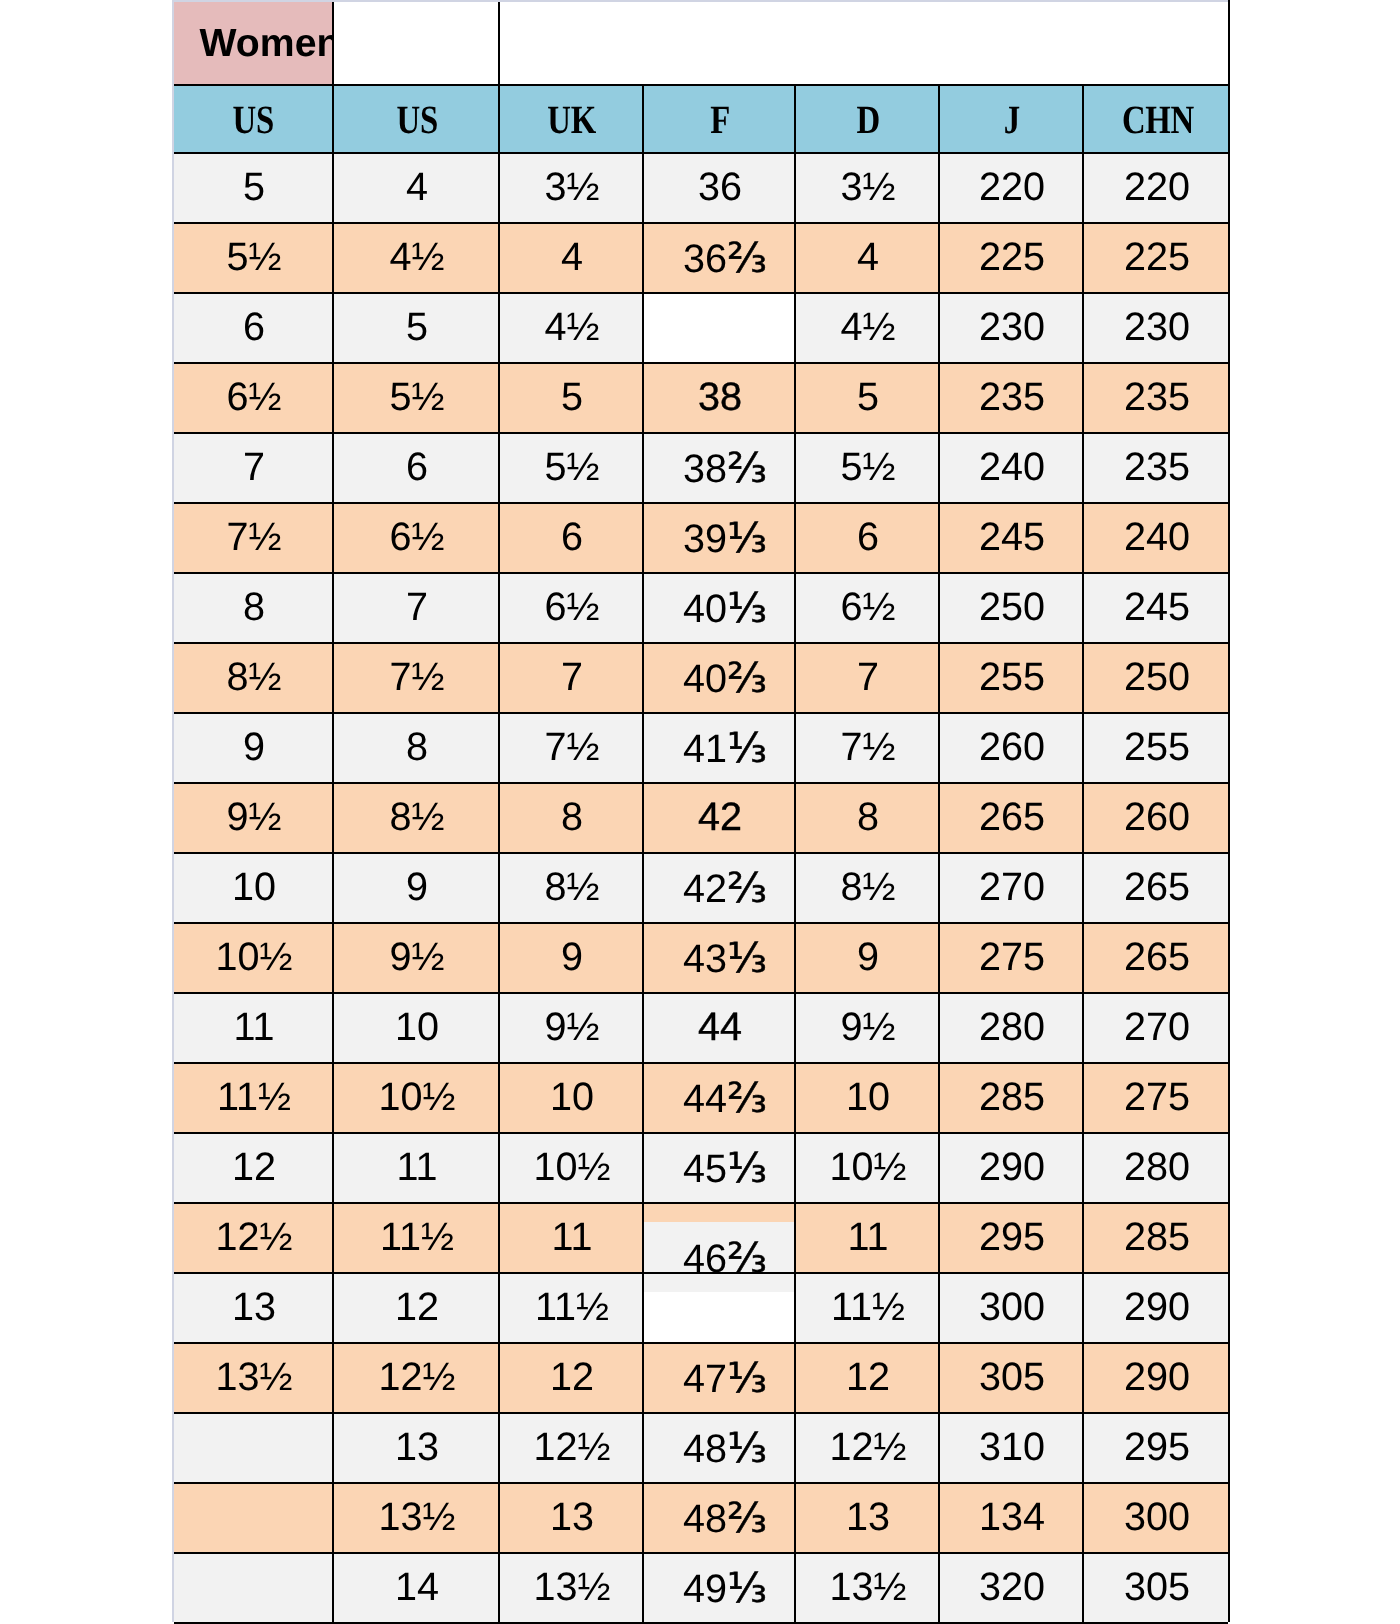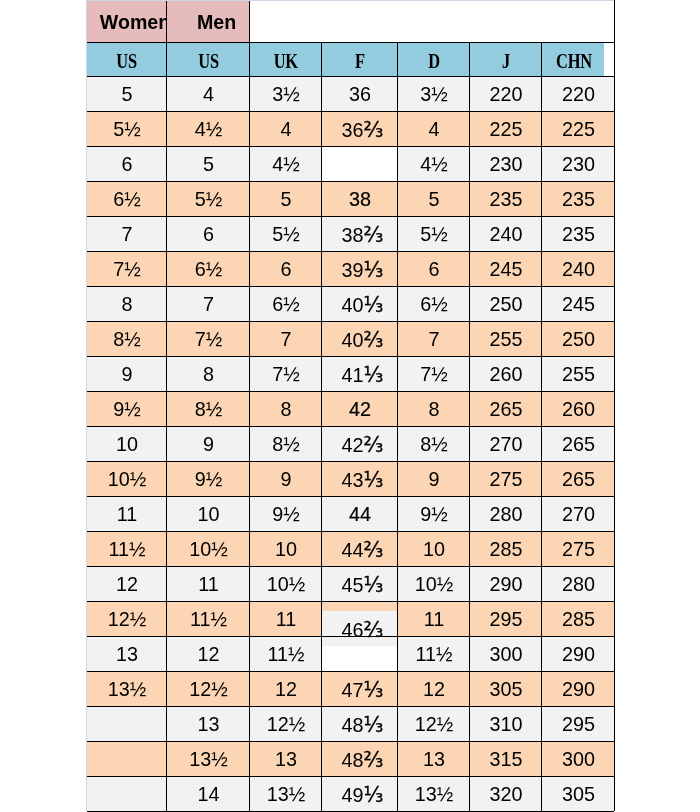--- a/index.html
+++ b/index.html
@@ -30,23 +30,20 @@
   .outer-t{position:absolute;background:#d0d4e3;height:1px;}
 </style>
 </head>
 <body>
 
 <div class="page">
   <div class="tbl" id="tbl">
       <div class="cell grp" style="left:0px;top:0px;width:80px;height:42px">
         <span class="lbl">Women</span>
       </div>
-      <div class="cell grp" style="left:80px;top:0px;width:83px;height:42px">
-        <span class="lbl">Men</span>
-      </div>
       <div class="cell grp blank" style="left:163px;top:0px;width:365px;height:42px">
         <span class="lbl"></span>
       </div>
       <div class="cell colhdr" style="left:0px;top:42px;width:80px;height:34px">
         <span class="lbl">US</span>
       </div>
       <div class="cell colhdr" style="left:80px;top:42px;width:83px;height:34px">
         <span class="lbl">US</span>
       </div>
       <div class="cell colhdr" style="left:163px;top:42px;width:72px;height:34px">
@@ -54,21 +51,21 @@
       </div>
       <div class="cell colhdr" style="left:235px;top:42px;width:76px;height:34px">
         <span class="lbl">F</span>
       </div>
       <div class="cell colhdr" style="left:311px;top:42px;width:72px;height:34px">
         <span class="lbl">D</span>
       </div>
       <div class="cell colhdr" style="left:383px;top:42px;width:72px;height:34px">
         <span class="lbl">J</span>
       </div>
-      <div class="cell colhdr" style="left:455px;top:42px;width:63px;height:34px">
+      <div class="cell colhdr" style="left:455px;top:42px;width:73px;height:34px">
         <span class="lbl">CHN</span>
       </div>
       <div class="cell dat odd" style="left:0px;top:76px;width:80px;height:35px">
         <span class="lbl">5</span>
       </div>
       <div class="cell dat odd" style="left:80px;top:76px;width:83px;height:35px">
         <span class="lbl">4</span>
       </div>
       <div class="cell dat odd" style="left:163px;top:76px;width:72px;height:35px">
         <span class="lbl">3½</span>
@@ -469,21 +466,21 @@
       <div class="cell dat even" style="left:163px;top:741px;width:72px;height:35px">
         <span class="lbl">13</span>
       </div>
       <div class="cell dat even" style="left:235px;top:741px;width:76px;height:35px">
         <span class="lbl hasfrac">48<span class="frac">⅔</span></span>
       </div>
       <div class="cell dat even" style="left:311px;top:741px;width:72px;height:35px">
         <span class="lbl">13</span>
       </div>
       <div class="cell dat even" style="left:383px;top:741px;width:72px;height:35px">
-        <span class="lbl">315</span>
+        <span class="lbl">134</span>
       </div>
       <div class="cell dat even" style="left:455px;top:741px;width:73px;height:35px">
         <span class="lbl">300</span>
       </div>
       <div class="cell dat odd" style="left:0px;top:776px;width:80px;height:35px">
         <span class="lbl"></span>
       </div>
       <div class="cell dat odd" style="left:80px;top:776px;width:83px;height:35px">
         <span class="lbl">14</span>
       </div>

